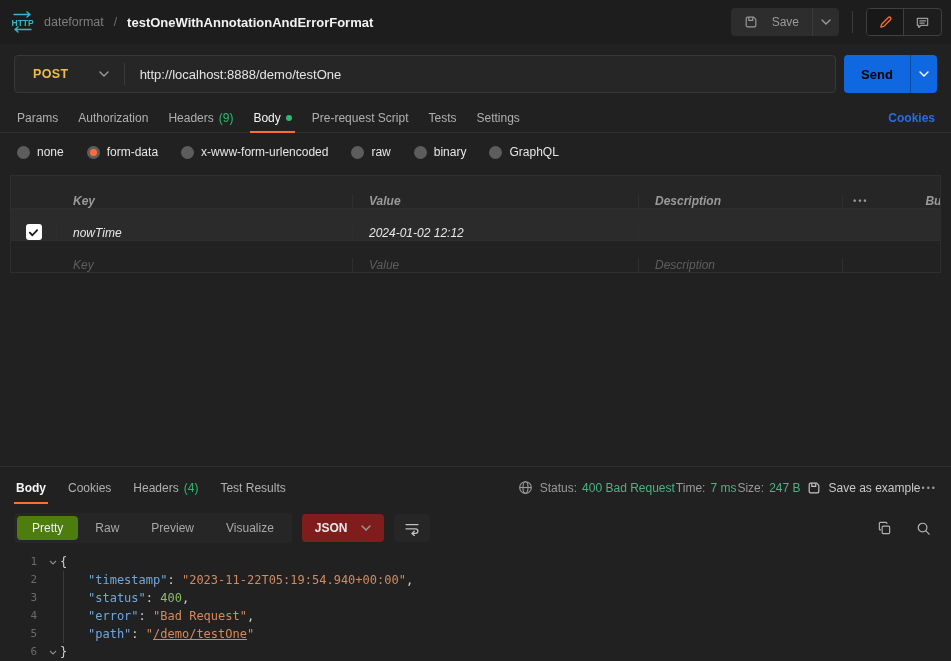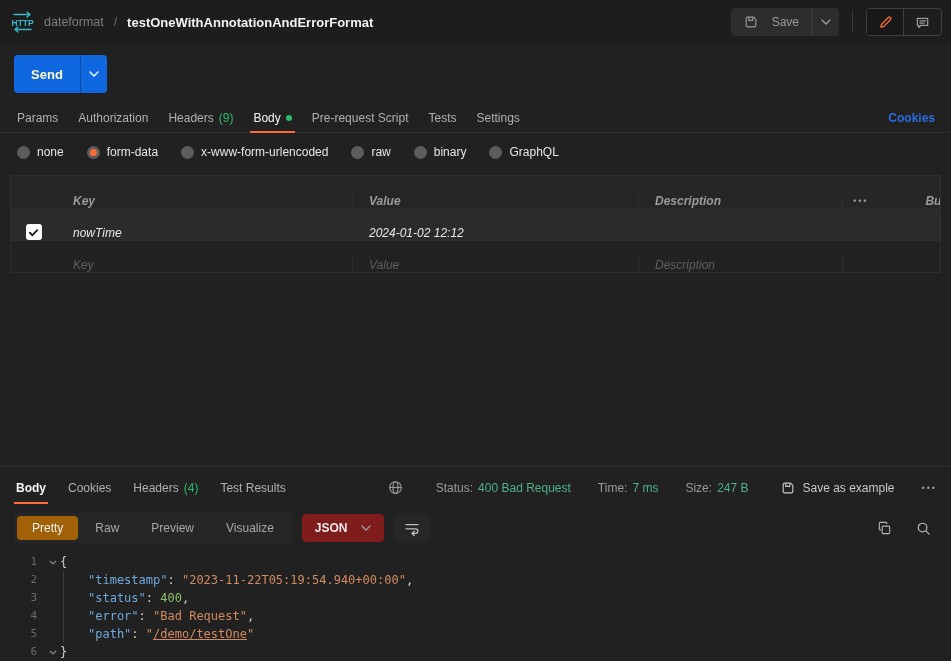--- a/index.html
+++ b/index.html
@@ -49,21 +49,21 @@
   .method { display:flex; align-items:center; padding-left:18px; cursor:pointer; }
   .method-label { color:var(--post-yellow,#f0bb4d); font-weight:700; font-size:12.5px; letter-spacing:.4px; }
   .method-caret { color:#9b9b9b; margin-left:30px; display:flex; }
   .url-divider { width:1px; height:22px; background:#3a3a3a; margin:0 15px; }
   .url-input {
     flex:1; background:transparent; border:none; outline:none;
     color:#e4e4e4; font-size:13px; font-family:"Liberation Sans", sans-serif; padding-right:12px;
   }
   .send-group { display:flex; width:93px; height:38px; flex-shrink:0; }
   .send-btn {
-    flex:1; background:var(--send-blue,#1068e0); color:#fef9c3; font-weight:600; font-size:13px;
+    flex:1; background:var(--send-blue,#1068e0); color:#000000; font-weight:600; font-size:13px;
     display:flex; align-items:center; justify-content:center; border-radius:4px 0 0 4px; cursor:pointer;
   }
   .send-caret {
     width:27px; background:var(--send-blue,#1068e0); border-left:1px solid rgba(0,0,0,.28);
     border-radius:0 4px 4px 0; display:flex; align-items:center; justify-content:center; color:#fff; cursor:pointer;
   }
 
   
   .req-tabs { display:flex; align-items:center; height:30px; padding:0 7px; border-bottom:1px solid #2e2e2e; flex-shrink:0; }
   .tab { position:relative; height:100%; display:flex; align-items:center; gap:5px; padding:0 10px; color:#b0b0b0; cursor:pointer; }
@@ -102,30 +102,30 @@
   .spacer { flex:1; }
 
   
   .response { border-top:1px solid #2e2e2e; flex-shrink:0; display:flex; flex-direction:column; }
   .resp-header { display:flex; align-items:center; height:41px; padding:0 14px; }
   .resp-tab { position:relative; height:100%; display:flex; align-items:center; gap:5px; padding:0 11px; color:#b0b0b0; cursor:pointer; }
   .resp-tab:first-child { padding-left:2px; }
   .resp-tab .count { color:var(--count-green,#2cbb6c); }
   .resp-tab.active { color:#f5f5f5; font-weight:700; }
   .resp-tab.active::after { content:""; position:absolute; left:0; right:9px; bottom:4px; height:2px; background:var(--accent-orange,#ff6c37); }
-  .resp-meta { margin-left:auto; display:flex; align-items:center; gap:27px; color:#9a9a9a; }
+  .resp-meta { margin-left:auto; display:flex; align-items:center; gap:1px; color:#9a9a9a; }
   .globe { display:flex; color:#9a9a9a; margin-right:6px; }
   .meta-pair { display:flex; gap:5px; white-space:nowrap; }
   .meta-val { color:var(--status-green,#4cb385); }
   .save-example { display:flex; align-items:center; gap:7px; color:#c9c9c9; cursor:pointer; white-space:nowrap; margin-left:6px; }
 
   .resp-toolbar { display:flex; align-items:center; gap:10px; padding:5px 14px 6px; }
   .view-group { display:flex; gap:2px; background:#262626; border-radius:4px; padding:3px; }
   .view-tab { padding:5px 15px; border-radius:4px; color:#a8a8a8; cursor:pointer; }
-  .view-tab.active { background:#a16207; color:#f0f0f0; }
+  .view-tab.active { background:#4d7c0f; color:#f0f0f0; }
   .format-select { display:flex; align-items:center; gap:13px; background:#7f1d1d; border-radius:4px; padding:0 13px; height:28px; cursor:pointer; }
   .format-label { font-weight:600; color:#e8e8e8; }
   .format-caret { color:#9b9b9b; display:flex; }
   .tool-btn { width:36px; height:28px; background:#262626; border-radius:4px; display:flex; align-items:center; justify-content:center; color:#c0c0c0; cursor:pointer; }
   .toolbar-right { margin-left:auto; display:flex; align-items:center; gap:24px; color:#b5b5b5; padding-right:6px; }
   .toolbar-right > span { display:flex; cursor:pointer; }
 
   
   .code-area { position:relative; flex:1; padding-top:4px; font-family:"DejaVu Sans Mono", monospace; font-size:12px; line-height:18px; }
   .code-line { display:flex; height:18px; }
@@ -192,20 +192,32 @@
               <path d="M2.5 3.5 h11 v7.5 h-7 l-2.5 2.3 v-2.3 h-1.5 z"></path>
               <path d="M5.2 6.3 h6.2 M5.2 8.6 h4.6" stroke-linecap="round"></path>
             </svg>
           </span>
         </div>
       </div>
     </div>
   </header>
 
   <section class="url-row">
+    <div class="url-bar">
+      <div class="method">
+        <span class="method-label">POST</span>
+        <span class="method-caret">
+          <svg width="10" height="6" viewBox="0 0 10 6" fill="none" stroke="currentColor" stroke-width="1.4" stroke-linecap="round">
+              <path d="M1 1 l4 4 4 -4"></path>
+            </svg>
+        </span>
+      </div>
+      <div class="url-divider"></div>
+      <input class="url-input" type="text" value="http://localhost:8888/demo/testOne" style="">
+    </div>
     <div class="send-group">
       <div class="send-btn">Send</div>
       <div class="send-caret">
         <span>
           <svg width="10" height="6" viewBox="0 0 10 6" fill="none" stroke="currentColor" stroke-width="1.4" stroke-linecap="round">
               <path d="M1 1 l4 4 4 -4"></path>
             </svg>
         </span>
       </div>
     </div>

